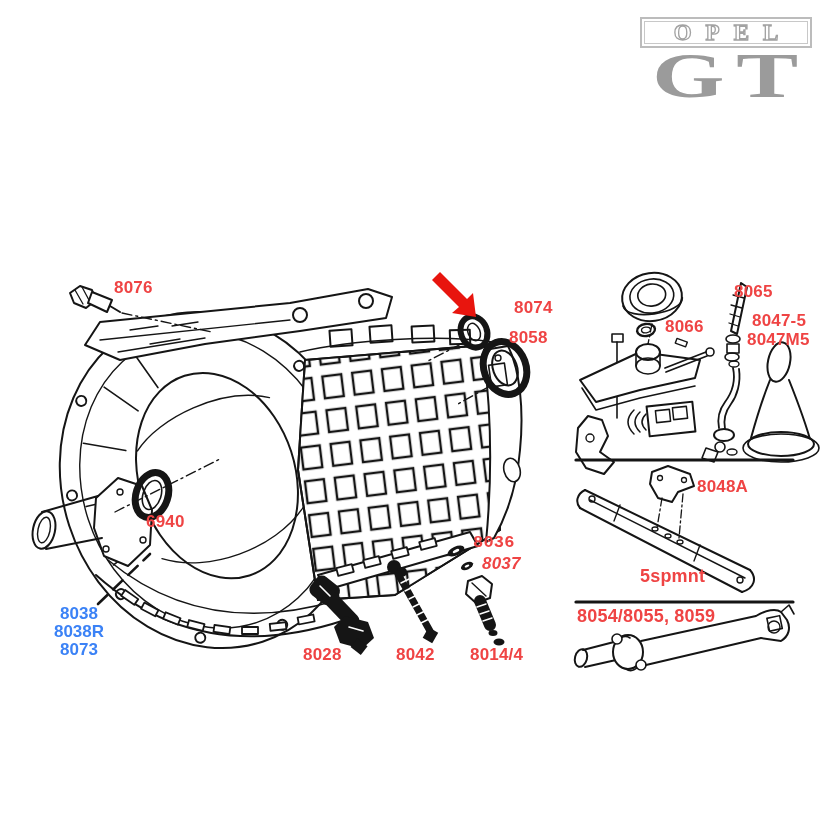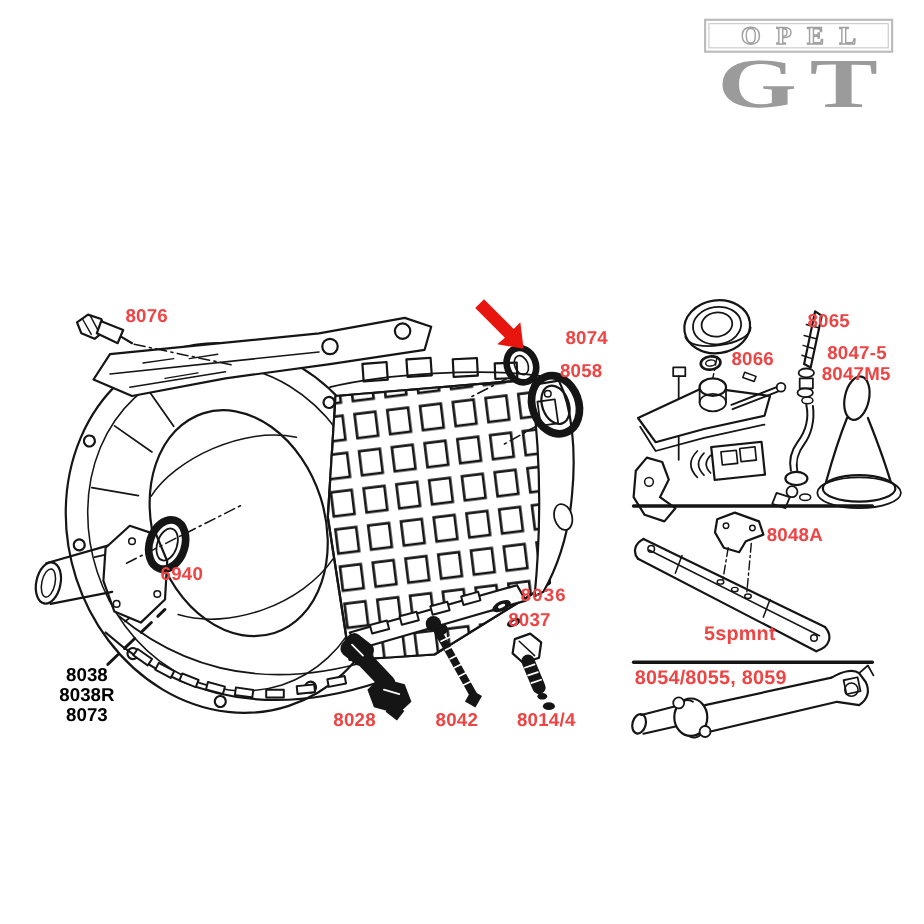--- a/index.html
+++ b/index.html
@@ -10,21 +10,21 @@
   svg{position:absolute;left:0;top:0;}
   
   .lbl{
     position:absolute;font-weight:bold;font-size:17px;color:#ef4444;
     white-space:nowrap;line-height:1.1;letter-spacing:0.2px;
   }
   .lbl.big{font-size:22px;letter-spacing:0px;}
   .lbl.cap{font-size:18px;}
   .stack{
     position:absolute;width:78px;text-align:center;font-weight:bold;font-size:17px;
-    color:#000000;line-height:18px;
+    color:#3b82f6;line-height:18px;
   }
   
   .outline-txt{color:#a9a9a9;}
   @supports (-webkit-text-stroke: 1px black){
     .outline-txt{color:#ffffff;-webkit-text-stroke:1.3px #a2a2a2;}
   }
   .opel-box{
     position:absolute;left:640px;top:17px;width:172px;height:31px;
     border:2px solid #bcbcbc;box-sizing:border-box;
     display:flex;align-items:center;justify-content:center;
@@ -292,21 +292,21 @@
   <div class="lbl" style="left:509px;top:329px;">8058</div>
   <div class="lbl" style="left:146px;top:513px;">6940</div>
 
   <div class="stack" style="left:40px;top:605px;">
     <div>8038</div>
     <div>8038R</div>
     <div>8073</div>
   </div>
 
   <div class="lbl" style="left:473px;top:534px;font-family:Liberation Mono, monospace;">8036</div>
-  <div class="lbl" style="left:462px;top:555px;">8037</div>
+  <div class="lbl" style="left:482px;top:555px;font-style:italic;">8037</div>
   <div class="lbl" style="left:303px;top:646px;">8028</div>
   <div class="lbl" style="left:396px;top:646px;">8042</div>
   <div class="lbl" style="left:470px;top:646px;">8014/4</div>
 
   <div class="lbl" style="left:686px;top:283px;margin-left:48px;">8065</div>
   <div class="lbl" style="left:665px;top:318px;">8066</div>
   <div class="lbl" style="left:752px;top:312px;">8047-5</div>
   <div class="lbl" style="left:747px;top:331px;">8047M5</div>
 
   <div class="lbl" style="left:697px;top:478px;">8048A</div>

